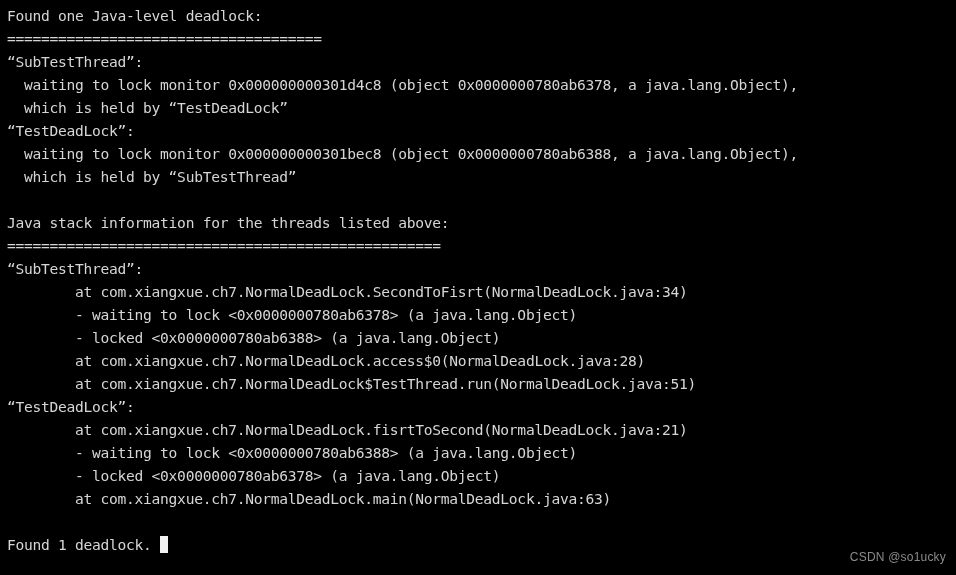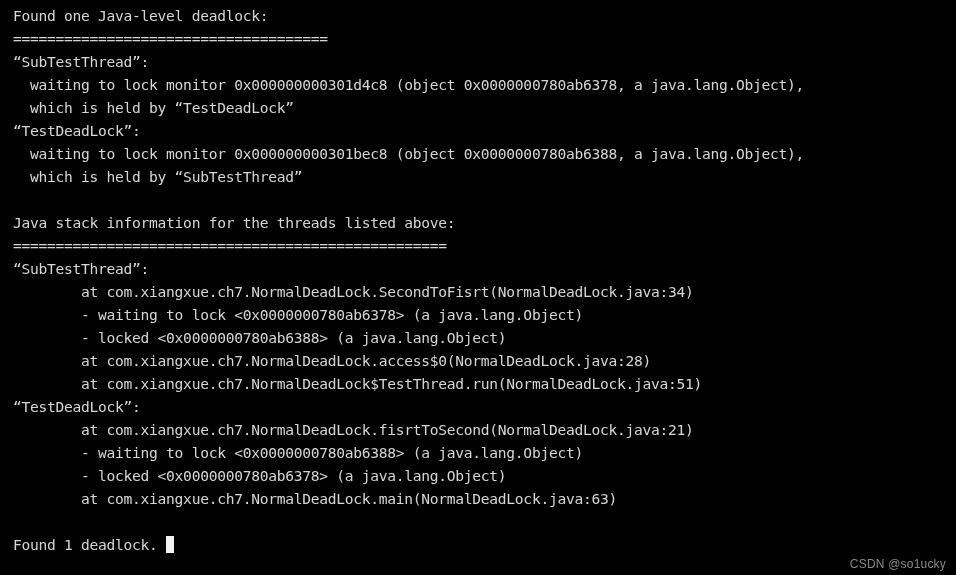--- a/index.html
+++ b/index.html
@@ -13,21 +13,21 @@
     height: 575px;
     overflow: hidden;
     font-family: "DejaVu Sans Mono", "Liberation Mono", monospace;
   }
   #terminal {
     position: relative;
     width: 956px;
     height: 575px;
     background: #000000;
     box-sizing: border-box;
-    padding: 4px 0 0 12px;
+    padding: 4px 0 0 6px;
   }
   #console-output {
     margin: 0;
     padding: 0;
     color: #d6d6d6;
     font-family: "DejaVu Sans Mono", "Liberation Mono", monospace;
     font-size: 14.6px;
     line-height: 23px;
     letter-spacing: -0.28px;
     white-space: pre;
@@ -45,21 +45,21 @@
     display: inline-block;
     width: 8px;
     height: 17px;
     background: #f2f2f2;
     vertical-align: -3px;
     margin-left: 0px;
   }
   #watermark {
     position: absolute;
     right: 10px;
-    bottom: 4px;
+    bottom: 11px;
     color: #8a8a8a;
     font-family: "Liberation Sans", sans-serif;
     font-size: 12px;
     letter-spacing: 0.2px;
     white-space: pre;
   }
 </style>
 </head>
 <body>
 

